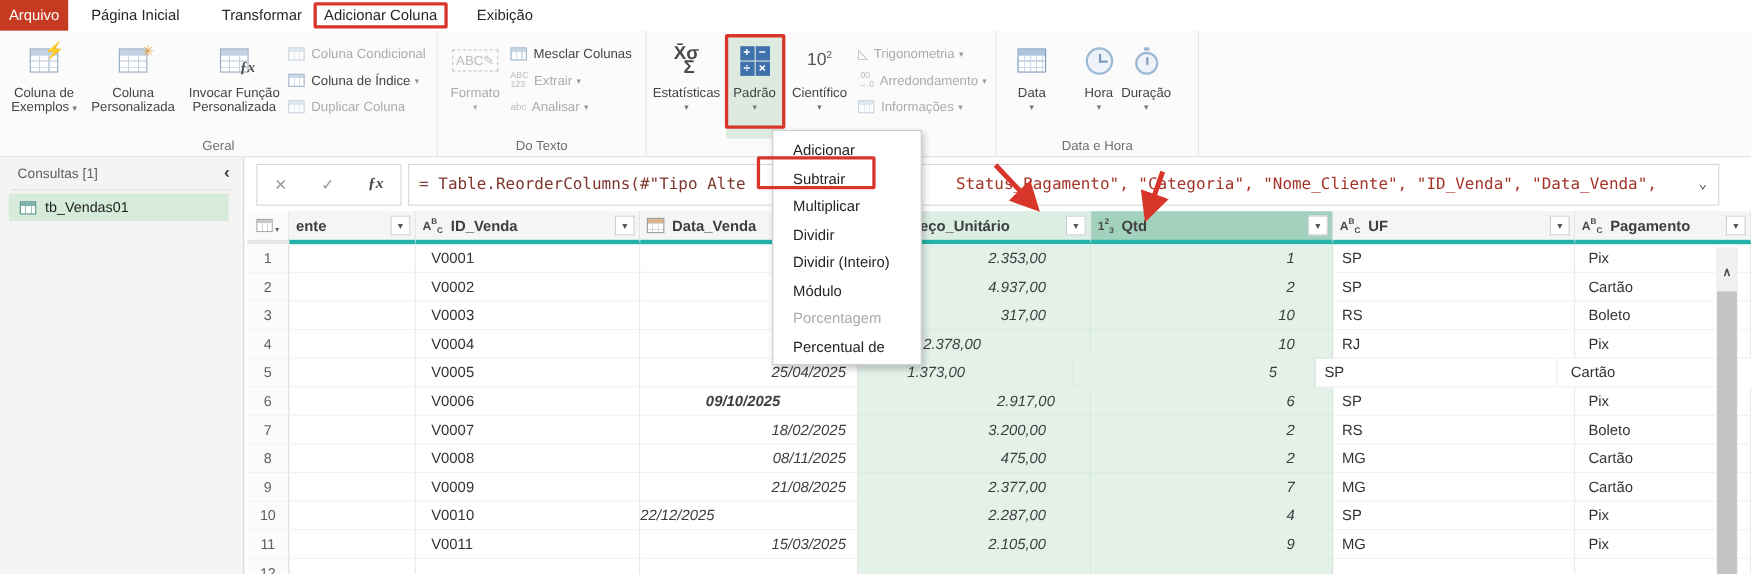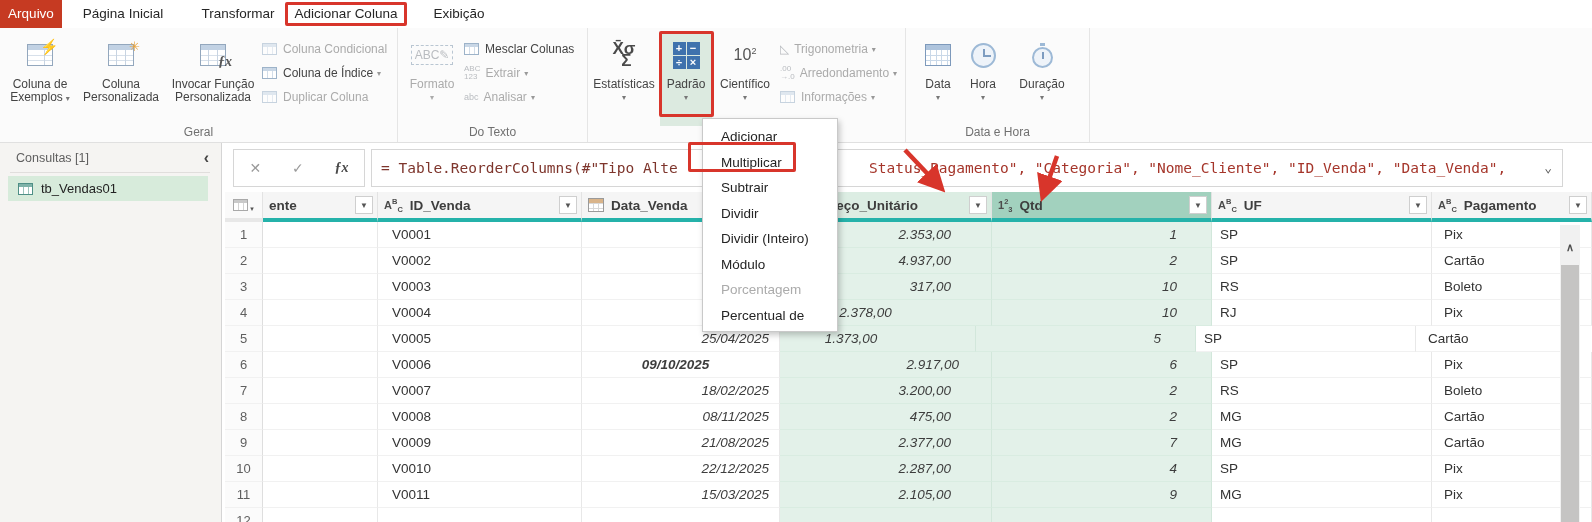--- a/index.html
+++ b/index.html
@@ -249,21 +249,21 @@
     </div>
 
     <div class="rgroup" style="left:906px;width:184px">
       <div class="rbtn big" style="left:10px;width:44px">
         <div class="ricon">
             <span class="icn-cal"></span>
           </div>
         <div class="rlabel"><span>Data</span></div>
         <span class="darr">▾</span>
       </div>
-      <div class="rbtn big" style="left:56px;width:42px">
+      <div class="rbtn big" style="left:72px;width:42px">
         <div class="ricon">
             <span class="icn-clock"></span>
           </div>
         <div class="rlabel"><span>Hora</span></div>
         <span class="darr">▾</span>
       </div>
       <div class="rbtn big" style="left:106px;width:60px">
         <div class="ricon">
             <span class="icn-watch"></span>
           </div>
@@ -423,21 +423,21 @@
         <div class="cell it" style="width: 198px; text-align: right; padding-right: 10px;">21/08/2025</div>
         <div class="cell sel it" style="width: 212px; text-align: right; padding-right: 40px;">2.377,00</div>
         <div class="cell sel it" style="width: 220px; text-align: right; padding-right: 34px;">7</div>
         <div class="cell" style="width: 220px; text-align: left; padding-left: 8px;">MG</div>
         <div class="cell" style="width: 160px; text-align: left; padding-left: 12px;">Cartão</div>
       </div>
       <div class="trow">
         <div class="gut">10</div>
         <div class="cell" style="width: 115px; text-align: left; padding-left: 6px;"></div>
         <div class="cell" style="width: 204px; text-align: left; padding-left: 14px;">V0010</div>
-        <div class="cell it" style="width: 198px; text-align: right; padding-right: 10px;">22/12/2025</div>
+        <div class="cell it" style="width: 198px; padding-right: 10px;">22/12/2025</div>
         <div class="cell sel it" style="width: 212px; text-align: right; padding-right: 40px;">2.287,00</div>
         <div class="cell sel it" style="width: 220px; text-align: right; padding-right: 34px;">4</div>
         <div class="cell" style="width: 220px; text-align: left; padding-left: 8px;">SP</div>
         <div class="cell" style="width: 160px; text-align: left; padding-left: 12px;">Pix</div>
       </div>
       <div class="trow">
         <div class="gut">11</div>
         <div class="cell" style="width: 115px; text-align: left; padding-left: 6px;"></div>
         <div class="cell" style="width: 204px; text-align: left; padding-left: 14px;">V0011</div>
         <div class="cell it" style="width: 198px; text-align: right; padding-right: 10px;">15/03/2025</div>
@@ -458,22 +458,22 @@
       </div>
     </div>
 
   <div id="vscroll">
     <div id="vsarrow">∧</div>
     <div id="vsthumb"></div>
   </div>
 
   <div id="dmenu">
       <div class="menu-item">Adicionar</div>
+      <div class="menu-item">Subtrair</div>
       <div class="menu-item">Multiplicar</div>
-      <div class="menu-item">Subtrair</div>
       <div class="menu-item">Dividir</div>
       <div class="menu-item">Dividir (Inteiro)</div>
       <div class="menu-item">Módulo</div>
       <div class="menu-item disabled">Porcentagem</div>
       <div class="menu-item">Percentual de</div>
     </div>
 
   <div class="ann" style="left:285px;top:2px;width:122px;height:24px;border-radius:2px"></div>
   <div class="ann" style="left:659px;top:31px;width:55px;height:86px;border-radius:2px"></div>
   <div class="ann" style="left:688px;top:142px;width:108px;height:30px;border-radius:2px"></div>

